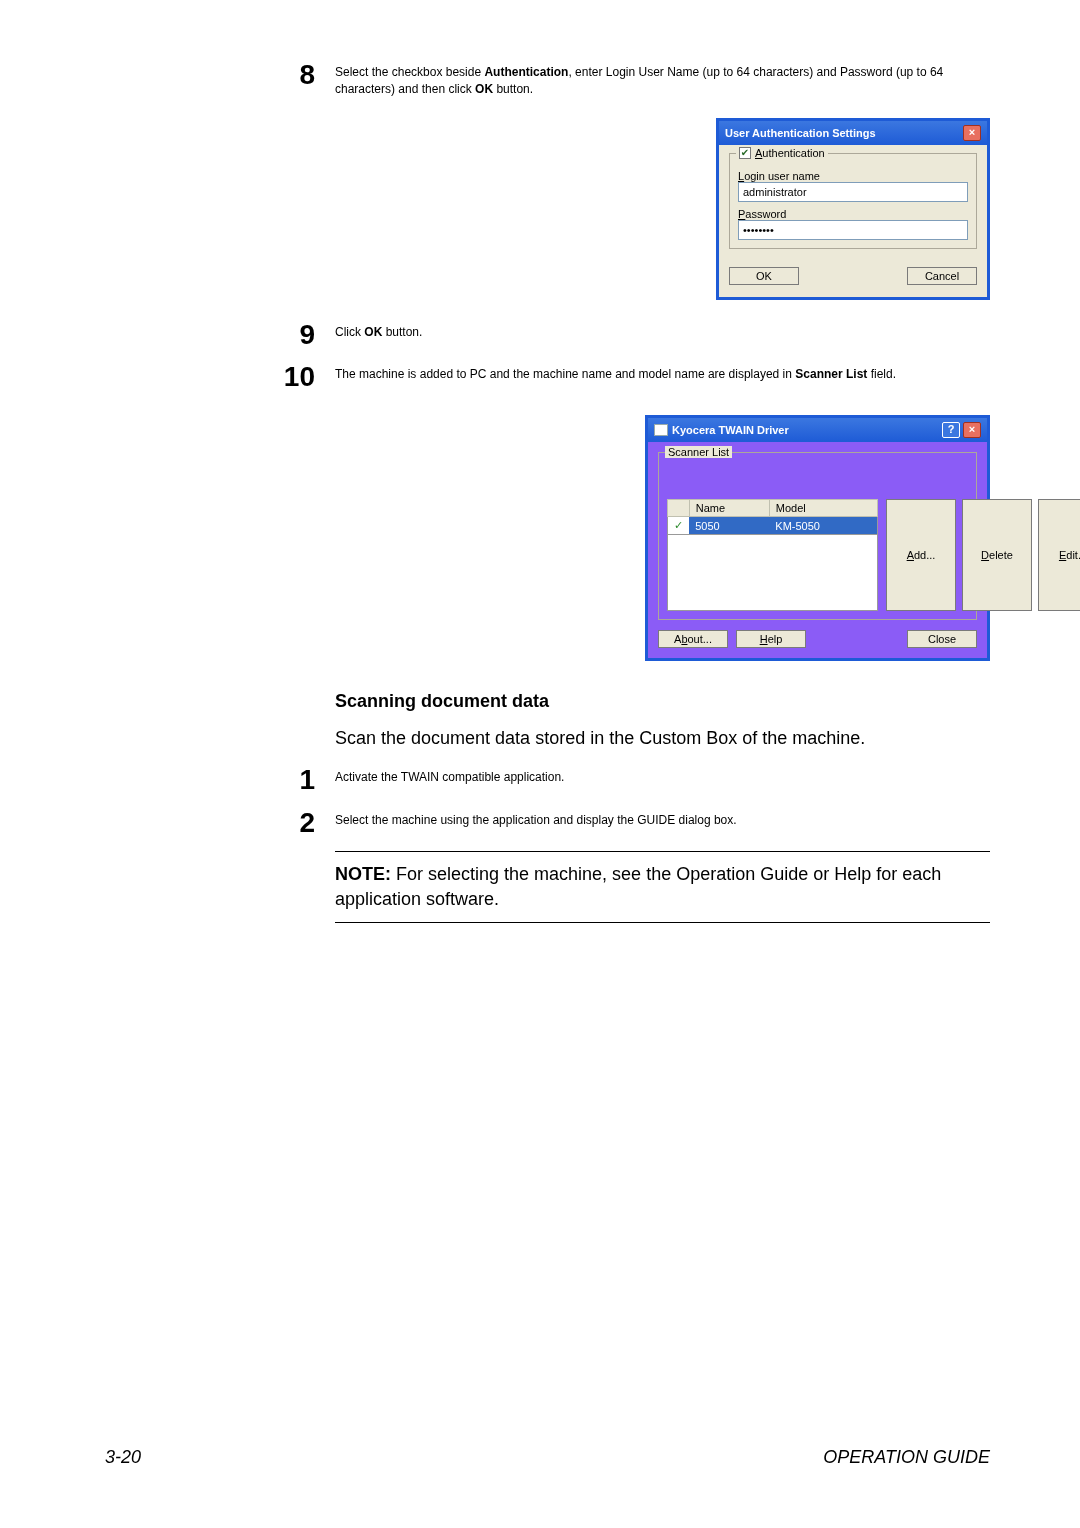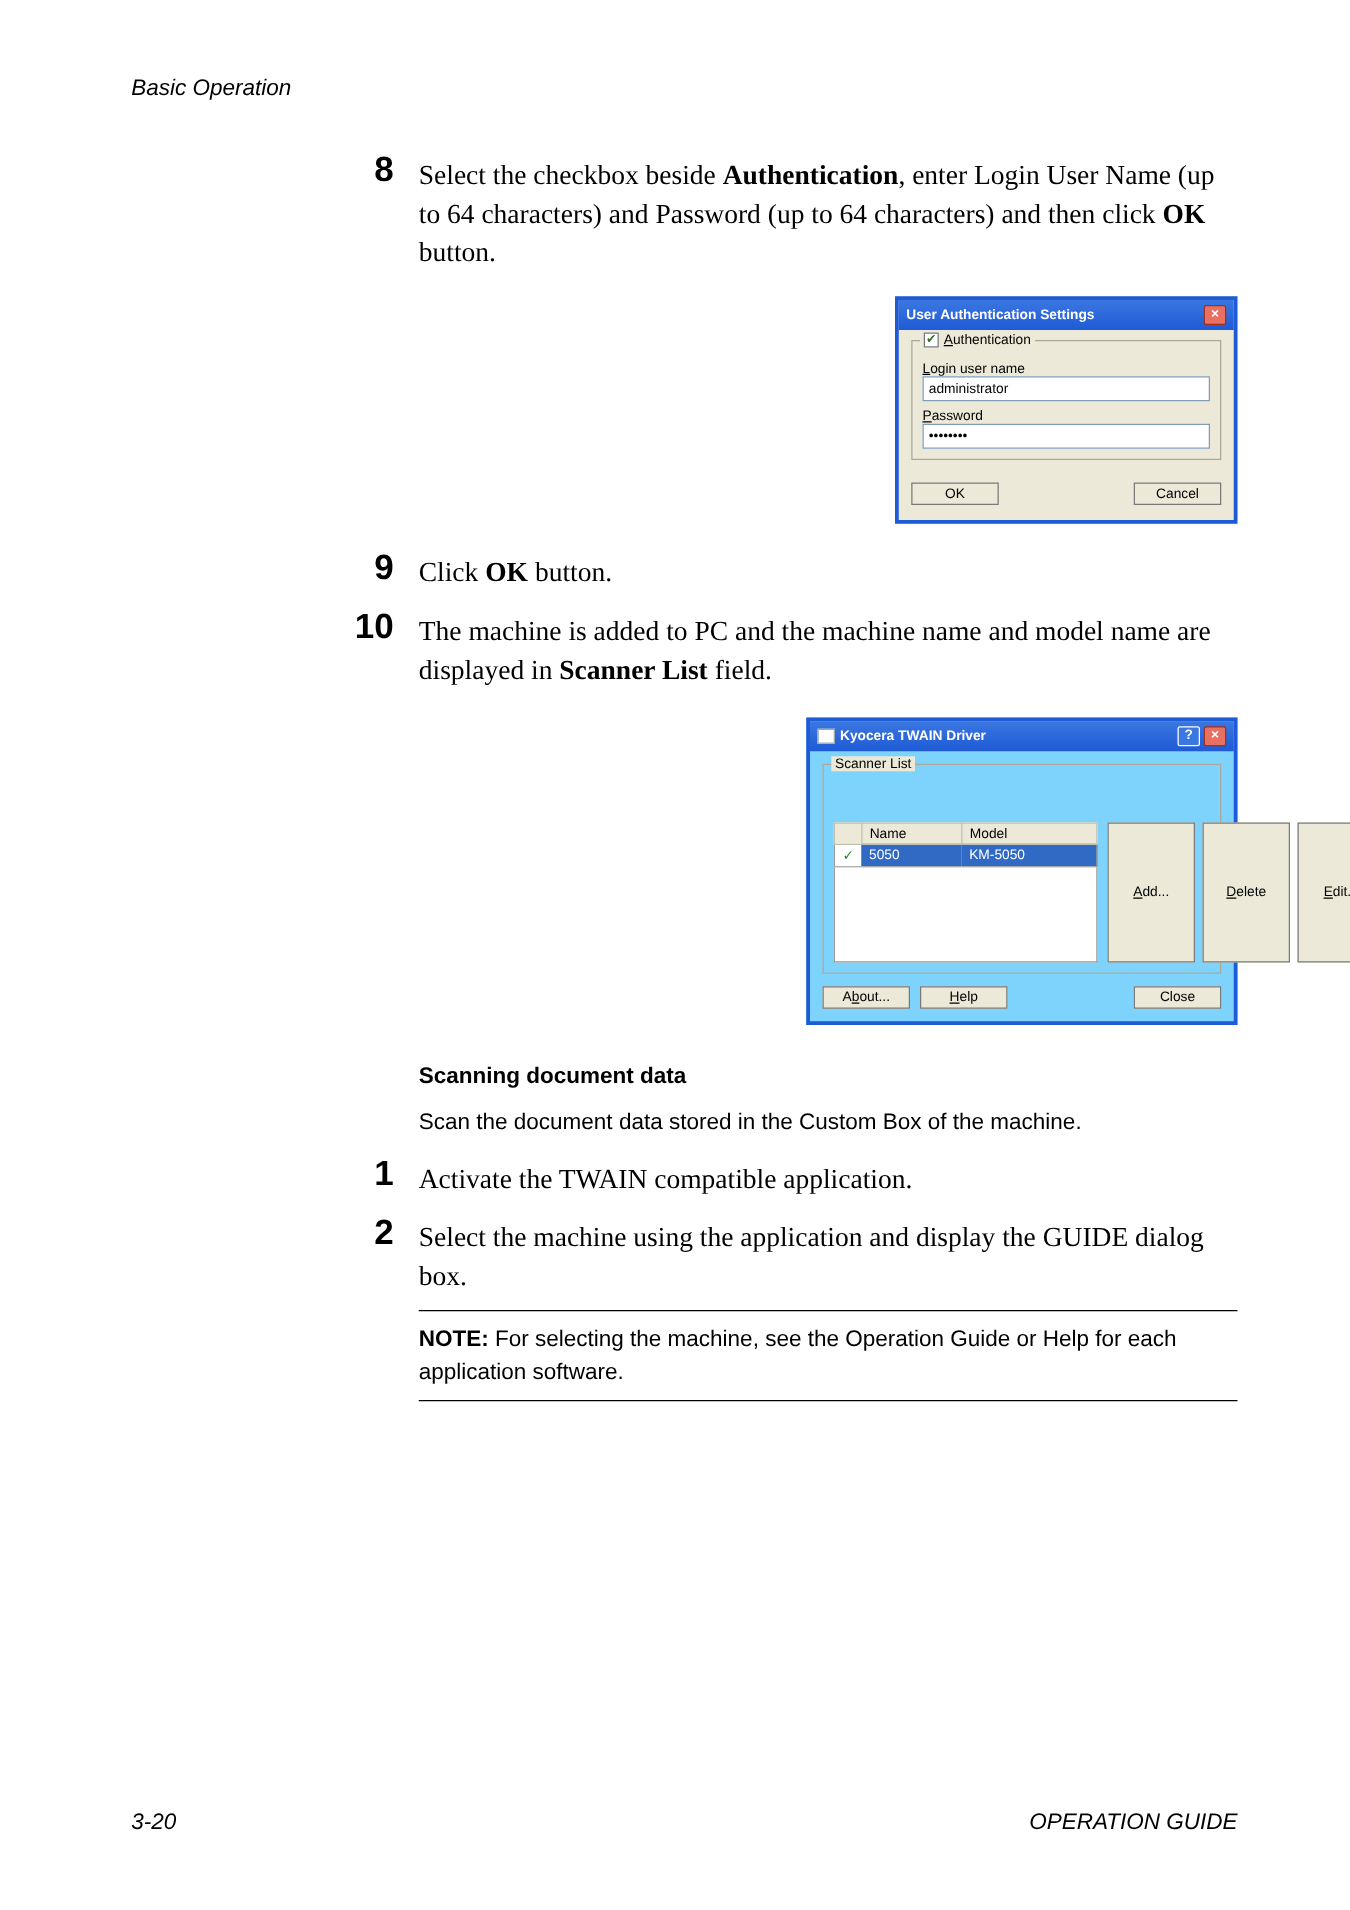--- a/index.html
+++ b/index.html
@@ -32,24 +32,23 @@
     font-weight: bold;
     font-family: Arial, Helvetica, sans-serif;
     text-align: right;
     padding-right: 20px;
     line-height: 1.1;
     flex-shrink: 0;
     margin-left: 170px;
   }
   .step-body {
     flex: 1;
-    font-size: 22px;
+    font-size: 12px;
     line-height: 1.4;
     padding-top: 4px;
-    font-family: Liberation Serif, serif;
   }
   .step-body b { font-weight: bold; }
   .indented-content {
     margin-left: 230px;
     font-size: 18px;
     line-height: 1.4;
   }
   .hr {
     border: none;
     border-top: 1px solid #000;
@@ -147,21 +146,21 @@
     font-family: Tahoma, Arial, sans-serif;
     padding: 2px 8px;
     text-align: center;
   }
 
   
   .dialog2 {
     margin: 22px 0 22px auto;
     width: 345px;
     border: 3px solid #1e5bd6;
-    background: #7dd3fc;
+    background: #8b5cf6;
     font-family: Tahoma, Arial, sans-serif;
     font-size: 11px;
   }
   .dialog2-body { padding: 10px 10px 10px 10px; }
   .legend2 {
     position: absolute;
     top: -7px; left: 6px;
     background: #ece9d8;
     padding: 0 3px;
     font-size: 11px;
@@ -197,21 +196,20 @@
   }
   .bottom-row .spacer { flex: 1; }
   .table-area { height: 76px; border:1px solid #999; border-top:none; background:#fff; }
 
   .u { text-decoration: underline; }
 </style>
 </head>
 <body>
 
 <div class="page">
-  <div class="header">Basic Operation</div>
 
   <div class="step-row">
     <div class="step-num">8</div>
     <div class="step-body">
       <span>Select the checkbox beside </span><b>Authentication</b><span>, enter Login User Name (up to 64 characters) and Password (up to 64 characters) and then click </span><b>OK</b><span> button.</span>
     </div>
   </div>
 
   <div style="margin-left:230px;">
     <div class="dialog1">

